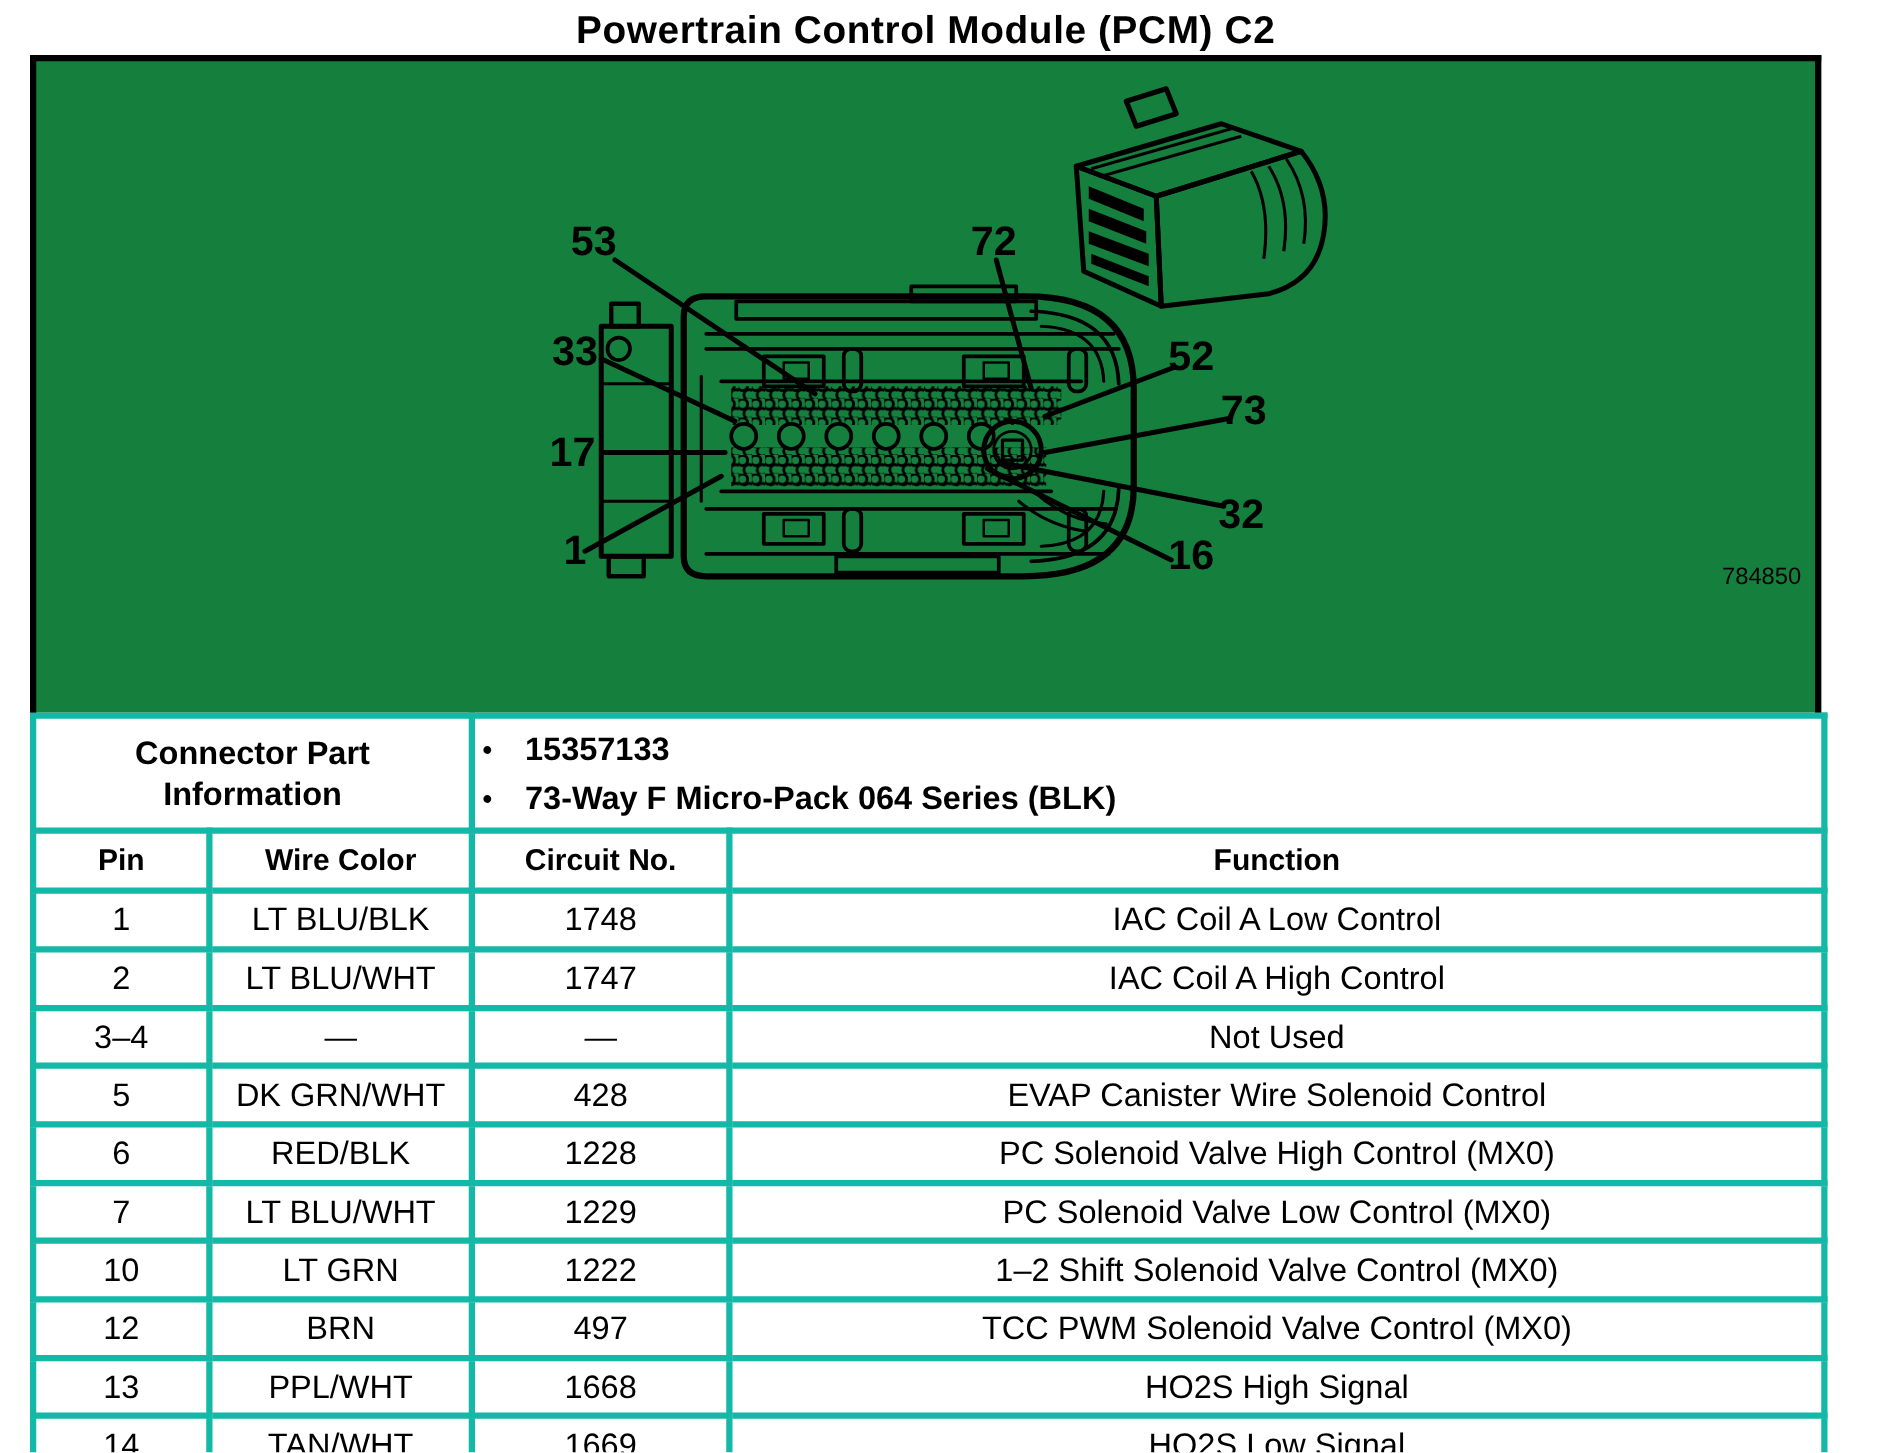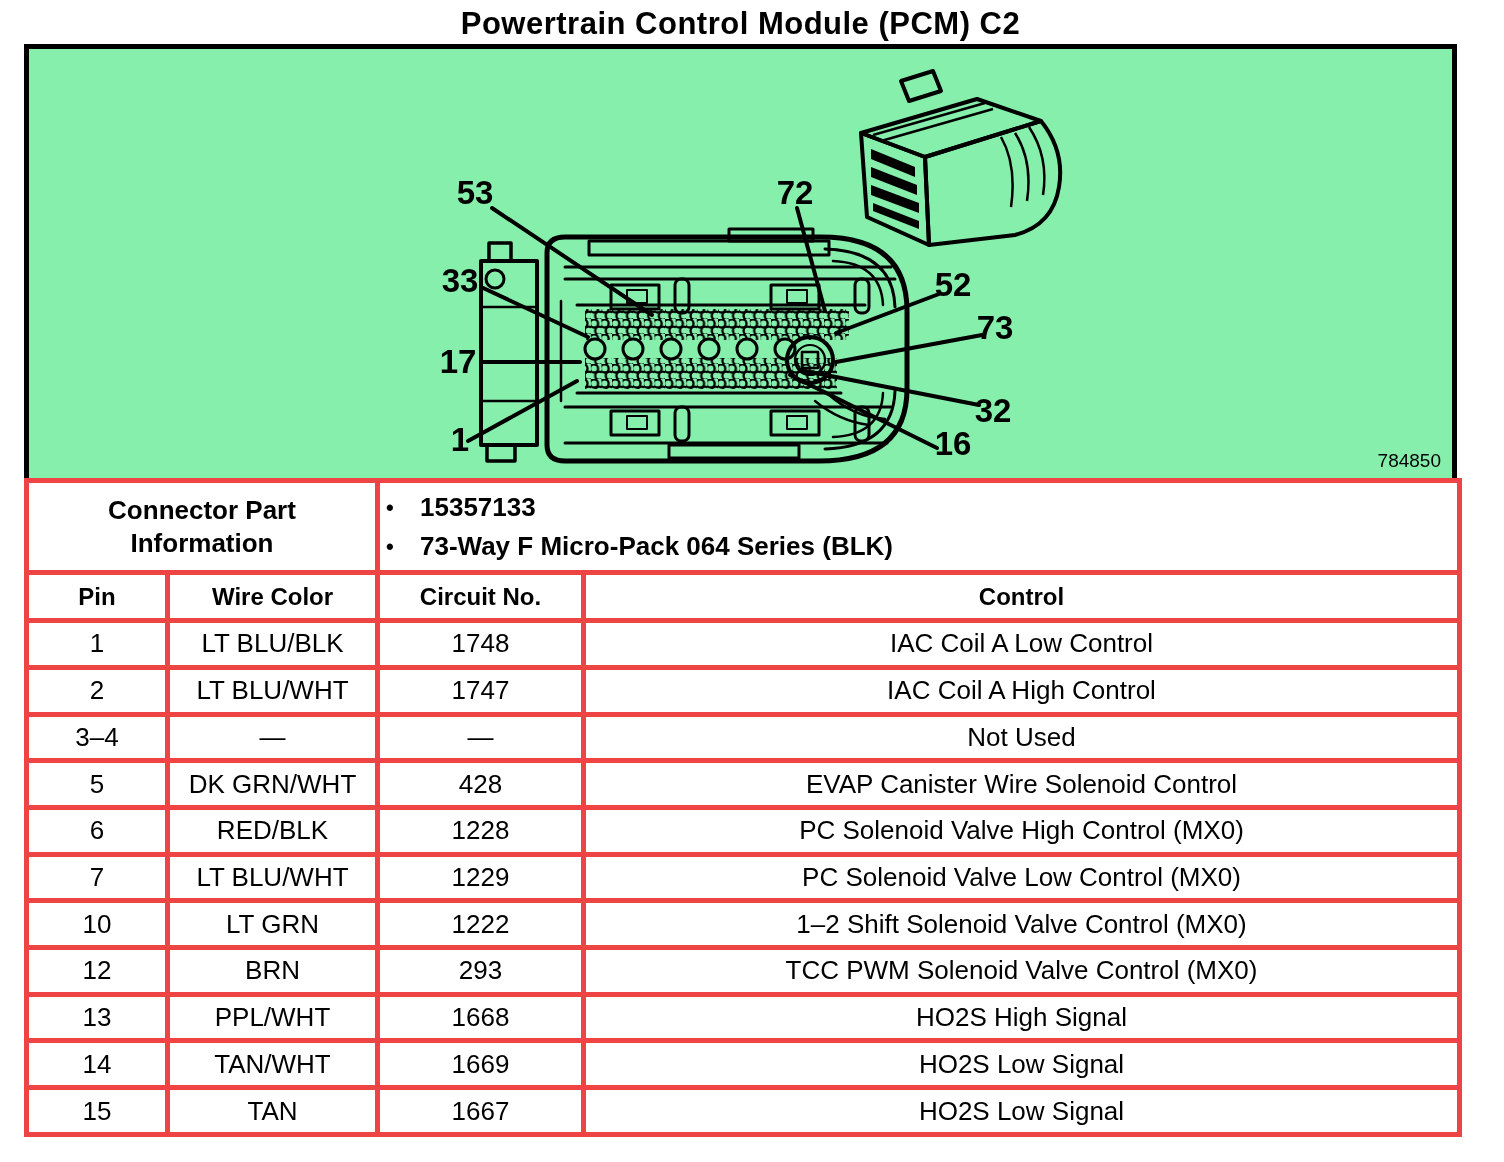--- a/index.html
+++ b/index.html
@@ -6,30 +6,30 @@
   .page{
     position:relative;width:1504px;height:1162px;background:#fff;
     font-family:"Liberation Sans","DejaVu Sans",sans-serif;color:#000;overflow:hidden;
   }
   .title{
     position:absolute;top:6px;left:24px;width:1433px;text-align:center;
     font-size:31px;font-weight:bold;letter-spacing:.5px;
   }
   .main-box{position:absolute;left:24px;top:44px;width:1433px;}
   .diagram-area{
-    box-sizing:border-box;height:434px;border:5px solid #000;border-bottom:none;
-    position:relative;background:#86efac;
+    box-sizing:border-box;height:526px;border:5px solid #000;border-bottom:none;
+    position:relative;background:#15803d;
   }
   .diagram-area svg{position:absolute;left:0;top:0;}
   .pin-table{
     width:1433px;height:659px;border-collapse:collapse;table-layout:fixed;
     font-size:26px;
   }
   .pin-table td,.pin-table th{
-    border:5px solid #ef4444;padding:0 6px;overflow:hidden;white-space:nowrap;
+    border:5px solid #14b8a6;padding:0 6px;overflow:hidden;white-space:nowrap;
     vertical-align:middle;background:#fff;
   }
   .info-row td{height:80px;}
   .info-label-cell{text-align:center;}
   .info-label-inner{
     width:250px;margin:0 auto;font-weight:bold;font-size:26px;line-height:1.25;
     white-space:normal;text-align:center;
   }
   .info-bullets-cell{padding-left:40px;}
   .bullet-line{font-weight:bold;font-size:26px;line-height:1.5;display:flex;align-items:center;}
@@ -193,21 +193,21 @@
             <div class="bullet-line">
               <span class="bullet">•</span>
               <span>73-Way F Micro-Pack 064 Series (BLK)</span>
             </div>
           </td>
         </tr>
         <tr class="head-row">
           <th>Pin</th>
           <th>Wire Color</th>
           <th>Circuit No.</th>
-          <th>Control</th>
+          <th>Function</th>
         </tr>
         <tr class="data-row">
           <td class="c-pin">1</td>
           <td class="c-wire">LT BLU/BLK</td>
           <td class="c-circ">1748</td>
           <td class="c-func">IAC Coil A Low Control</td>
         </tr>
         <tr class="data-row">
           <td class="c-pin">2</td>
           <td class="c-wire">LT BLU/WHT</td>
@@ -240,21 +240,21 @@
         </tr>
         <tr class="data-row">
           <td class="c-pin">10</td>
           <td class="c-wire">LT GRN</td>
           <td class="c-circ">1222</td>
           <td class="c-func">1–2 Shift Solenoid Valve Control (MX0)</td>
         </tr>
         <tr class="data-row">
           <td class="c-pin">12</td>
           <td class="c-wire">BRN</td>
-          <td class="c-circ">293</td>
+          <td class="c-circ">497</td>
           <td class="c-func">TCC PWM Solenoid Valve Control (MX0)</td>
         </tr>
         <tr class="data-row">
           <td class="c-pin">13</td>
           <td class="c-wire">PPL/WHT</td>
           <td class="c-circ">1668</td>
           <td class="c-func">HO2S High Signal</td>
         </tr>
         <tr class="data-row">
           <td class="c-pin">14</td>

